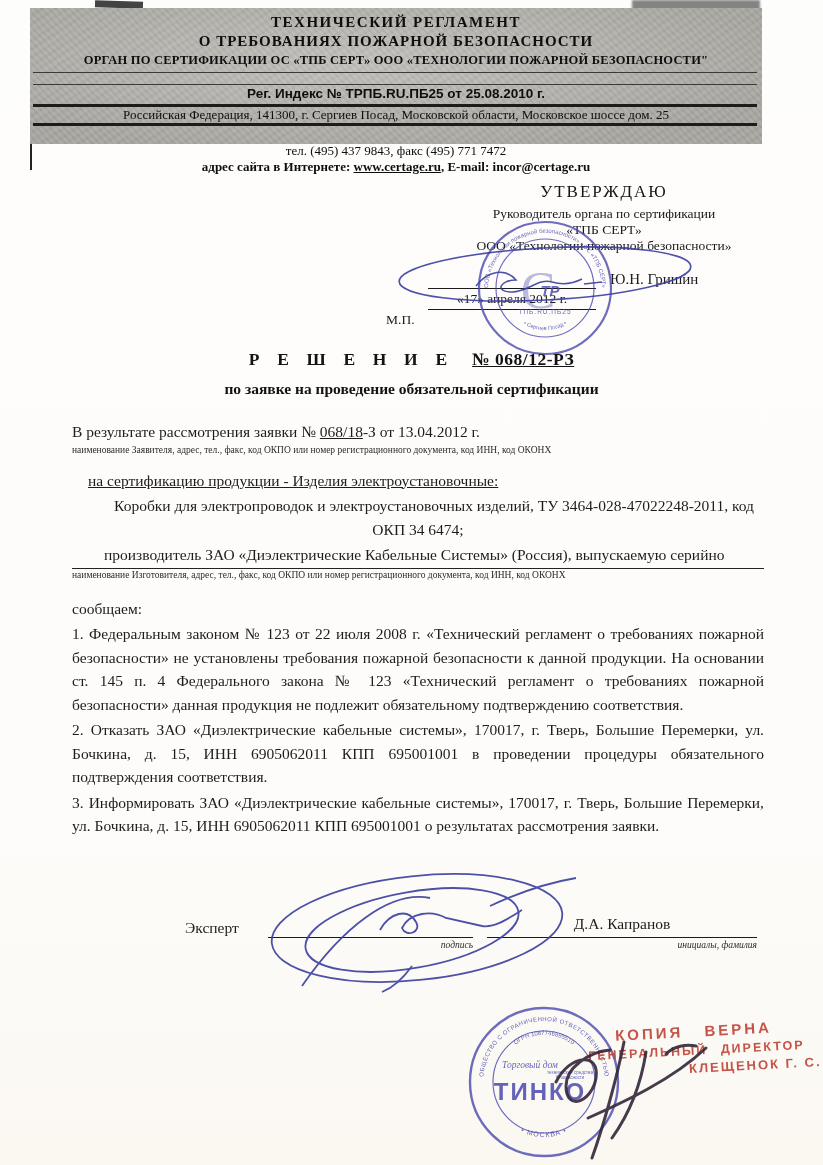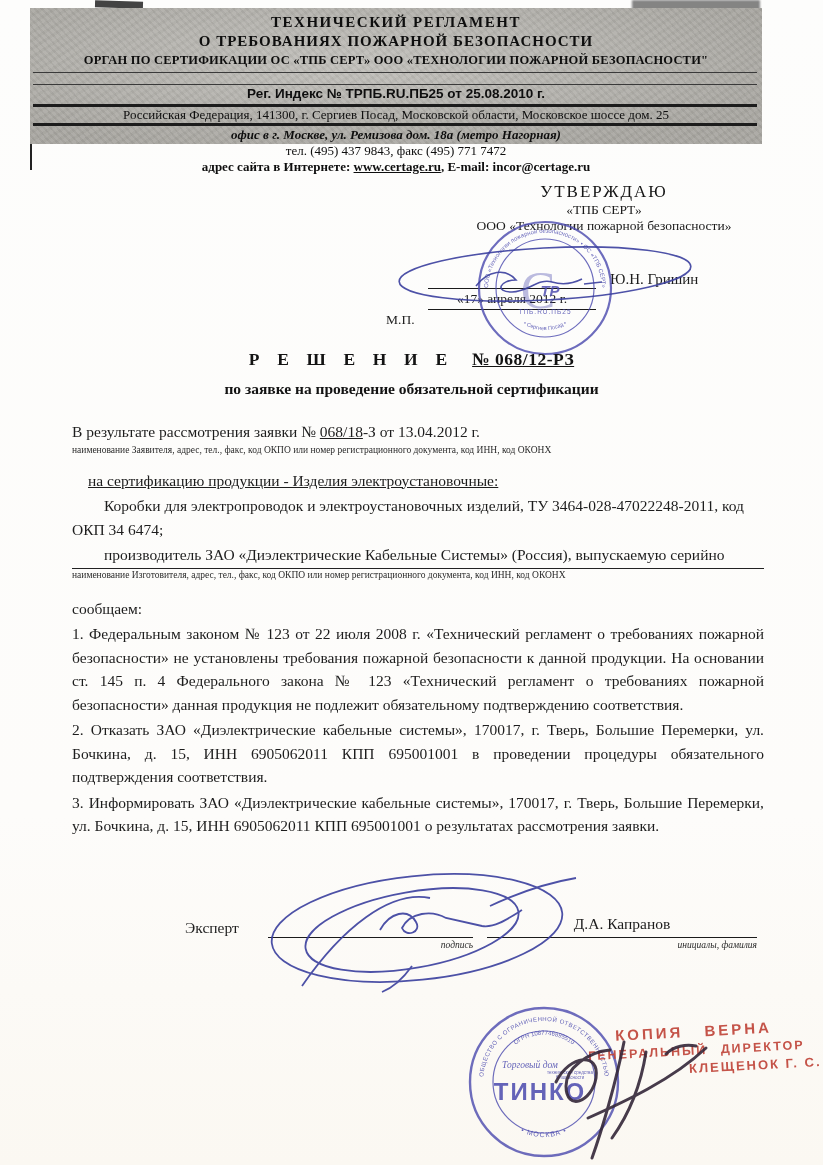--- a/index.html
+++ b/index.html
@@ -49,21 +49,21 @@
   .decision-sub{position:absolute;left:0;top:380px;width:823px;text-align:center;
     font-size:15.5px;font-weight:bold;color:#131313;}
 
   
   .body-text{position:absolute;left:72px;top:420px;width:692px;font-size:15.5px;line-height:23.5px;}
   .body-text p{margin:0;}
   .p-applicant{border-bottom:1.5px solid #222;padding-bottom:1px;}
   .caption{font-size:9.5px;color:#2a2a2a;line-height:13px;margin:1px 0 0 0;}
   .p-heading{margin-top:12px !important;}
   .p-heading .u{text-decoration:underline;margin-left:16px;}
-  .p-indent{text-indent:32px;margin-top:2px !important;}
+  .p-indent{text-indent:32px;margin-top:2px !important;text-align:center;}
   .p-manufacturer{text-indent:32px;border-bottom:1.5px solid #222;padding-bottom:1px;margin-top:2px !important;}
   .p-inform{margin-top:15px !important;}
   .p-item{text-align:justify;margin-top:2px !important;}
   .u{text-decoration:underline;}
 
   
   .expert-label{position:absolute;left:185px;top:919px;font-size:15.5px;}
   .exp-line1{position:absolute;left:268px;top:937px;width:205px;border-top:1.5px solid #1b1b1b;}
   .exp-cap1{position:absolute;left:268px;top:940px;width:205px;}
   .exp-name{position:absolute;left:487px;top:915px;width:270px;text-align:center;font-size:15.5px;}
@@ -91,27 +91,27 @@
   <div class="letterhead">
     <div class="lh-line lh-l1">ТЕХНИЧЕСКИЙ РЕГЛАМЕНТ</div>
     <div class="lh-line lh-l2">О ТРЕБОВАНИЯХ ПОЖАРНОЙ БЕЗОПАСНОСТИ</div>
     <div class="lh-line lh-l3">ОРГАН ПО СЕРТИФИКАЦИИ ОС «ТПБ СЕРТ»  ООО «ТЕХНОЛОГИИ ПОЖАРНОЙ БЕЗОПАСНОСТИ"</div>
     <div class="rule thin" style="top:64px;"></div>
     <div class="rule thin" style="top:76px;"></div>
     <div class="lh-line lh-reg">Рег. Индекс № ТРПБ.RU.ПБ25 от 25.08.2010 г.</div>
     <div class="rule heavy" style="top:96px;"></div>
     <div class="lh-line lh-addr1">Российская Федерация, 141300, г. Сергиев Посад, Московской области,  Московское шоссе дом. 25</div>
     <div class="rule heavy" style="top:115px;"></div>
-    <div class="lh-line lh-addr2">офис в г. Москве, ул. Ремизова дом. 18а (метро Нагорная)</div>
     <div class="lh-line lh-phone">тел. (495) 437 9843, факс (495) 771 7472</div>
     <div class="lh-line lh-web"><span>адрес сайта в Интернете: </span><span class="u">www.certage.ru</span><span>, E-mail: incor@certage.ru</span></div>
   </div>
 
   <div class="approval">
     <div class="approve-word">УТВЕРЖДАЮ</div>
+    <div class="approve-sub">Руководитель органа по сертификации</div>
     <div class="approve-sub" style="margin-top:0;">«ТПБ СЕРТ»</div>
     <div class="approve-sub" style="margin-top:0;">ООО «Технологии пожарной безопасности»</div>
   </div>
   <div class="sig-line"></div>
   <div class="signer-name">Ю.Н. Гришин</div>
   <div class="approve-date">«17» апреля 2012 г.</div>
   <div class="mp">М.П.</div>
 
   <svg class="stamp-svg" style="left:388px;top:196px;" width="332" height="168" viewBox="0 0 332 168">
     <g stroke="#4a49ae" fill="none" opacity="0.8">

